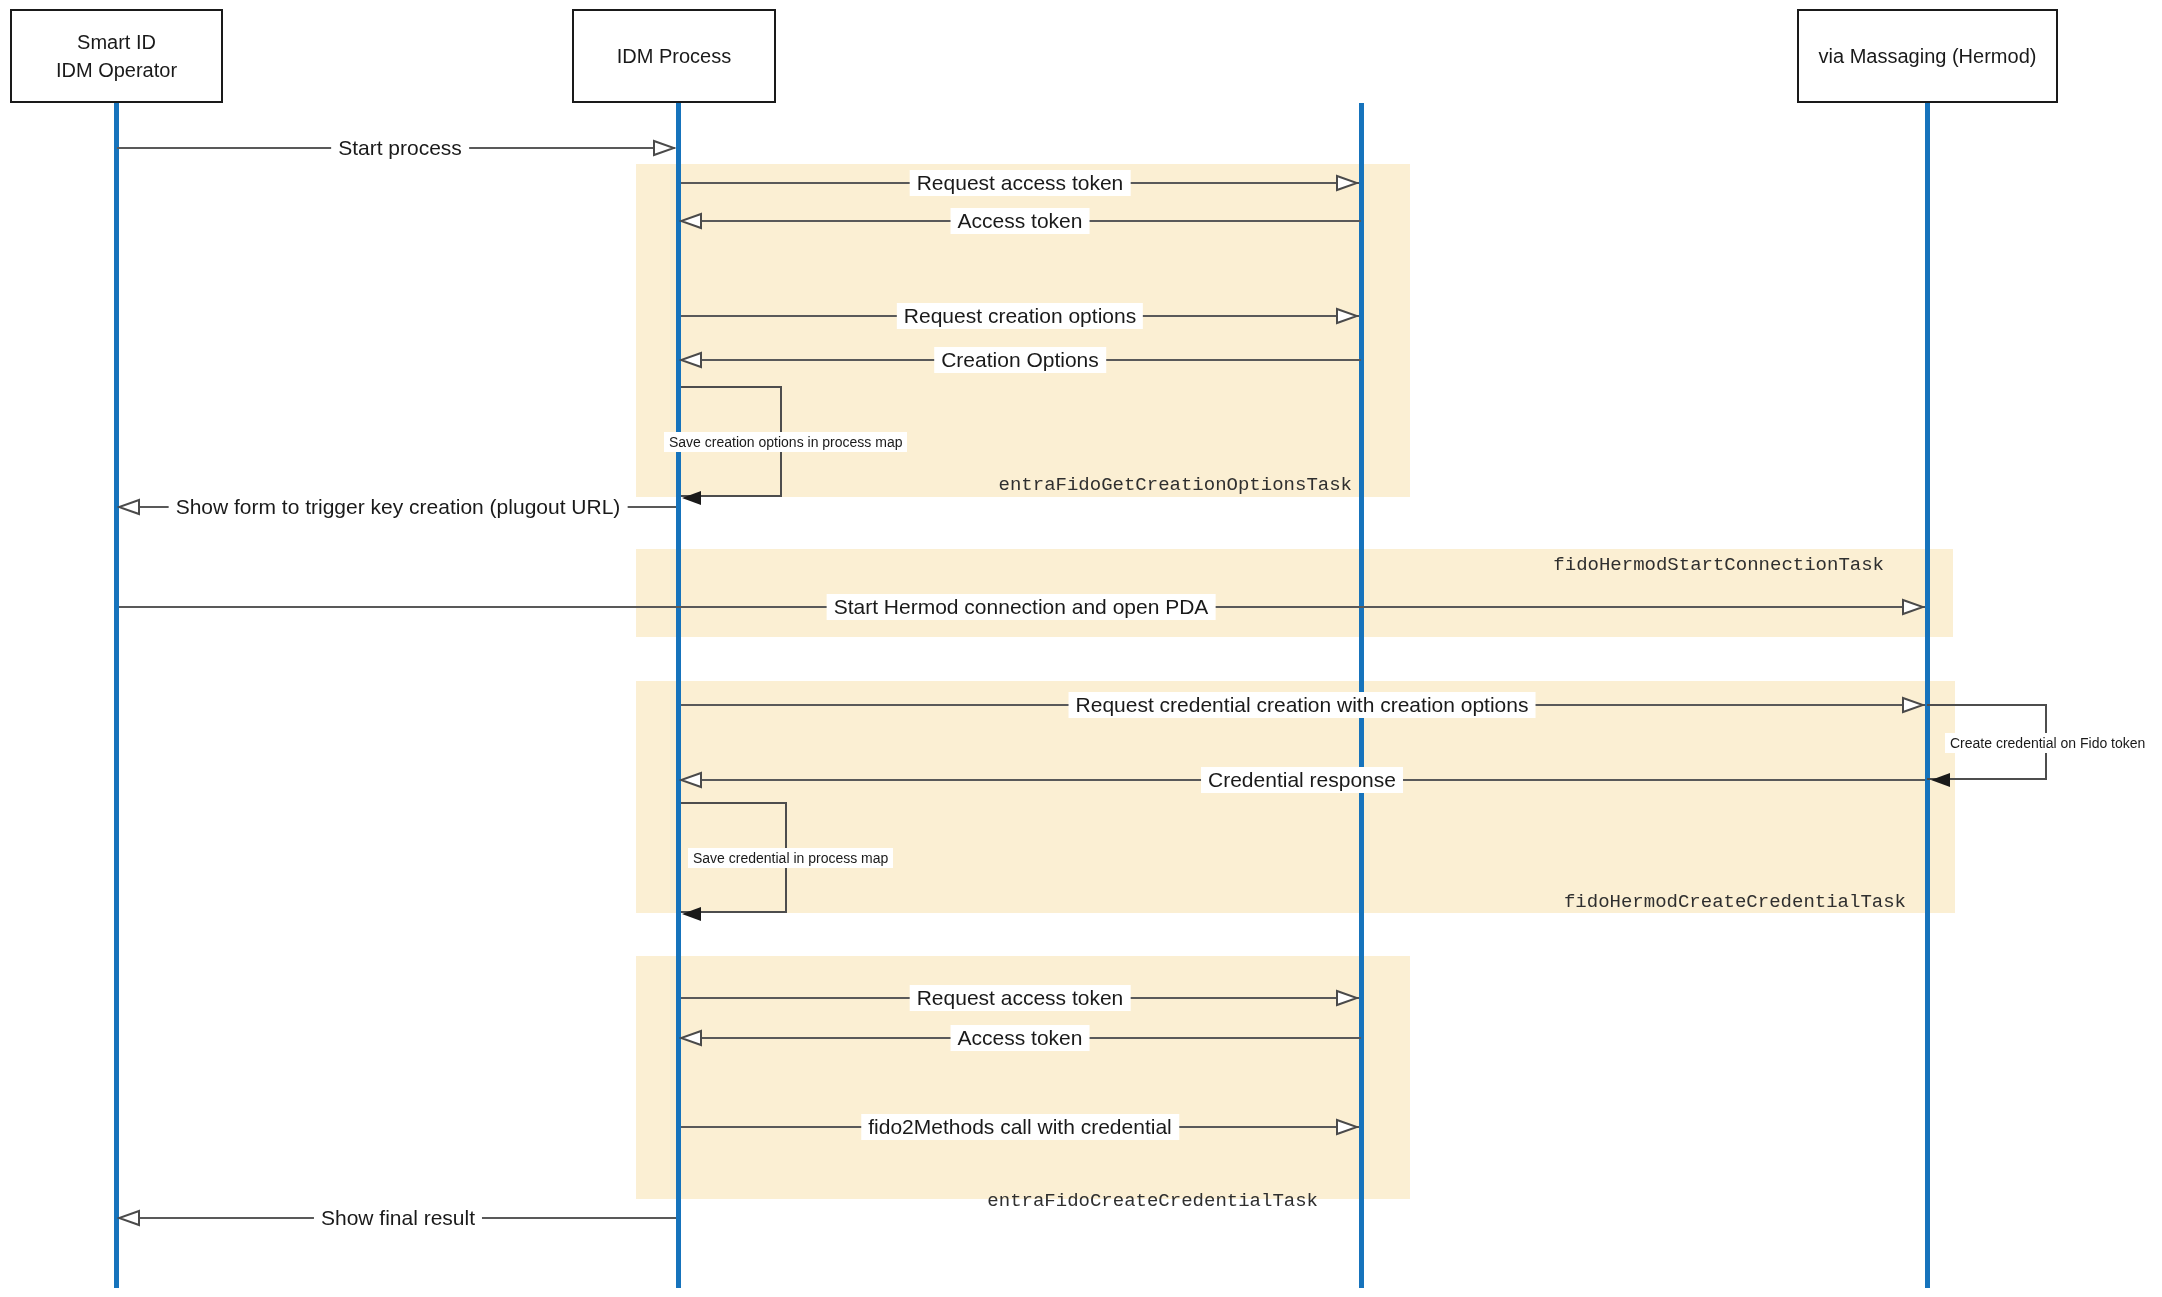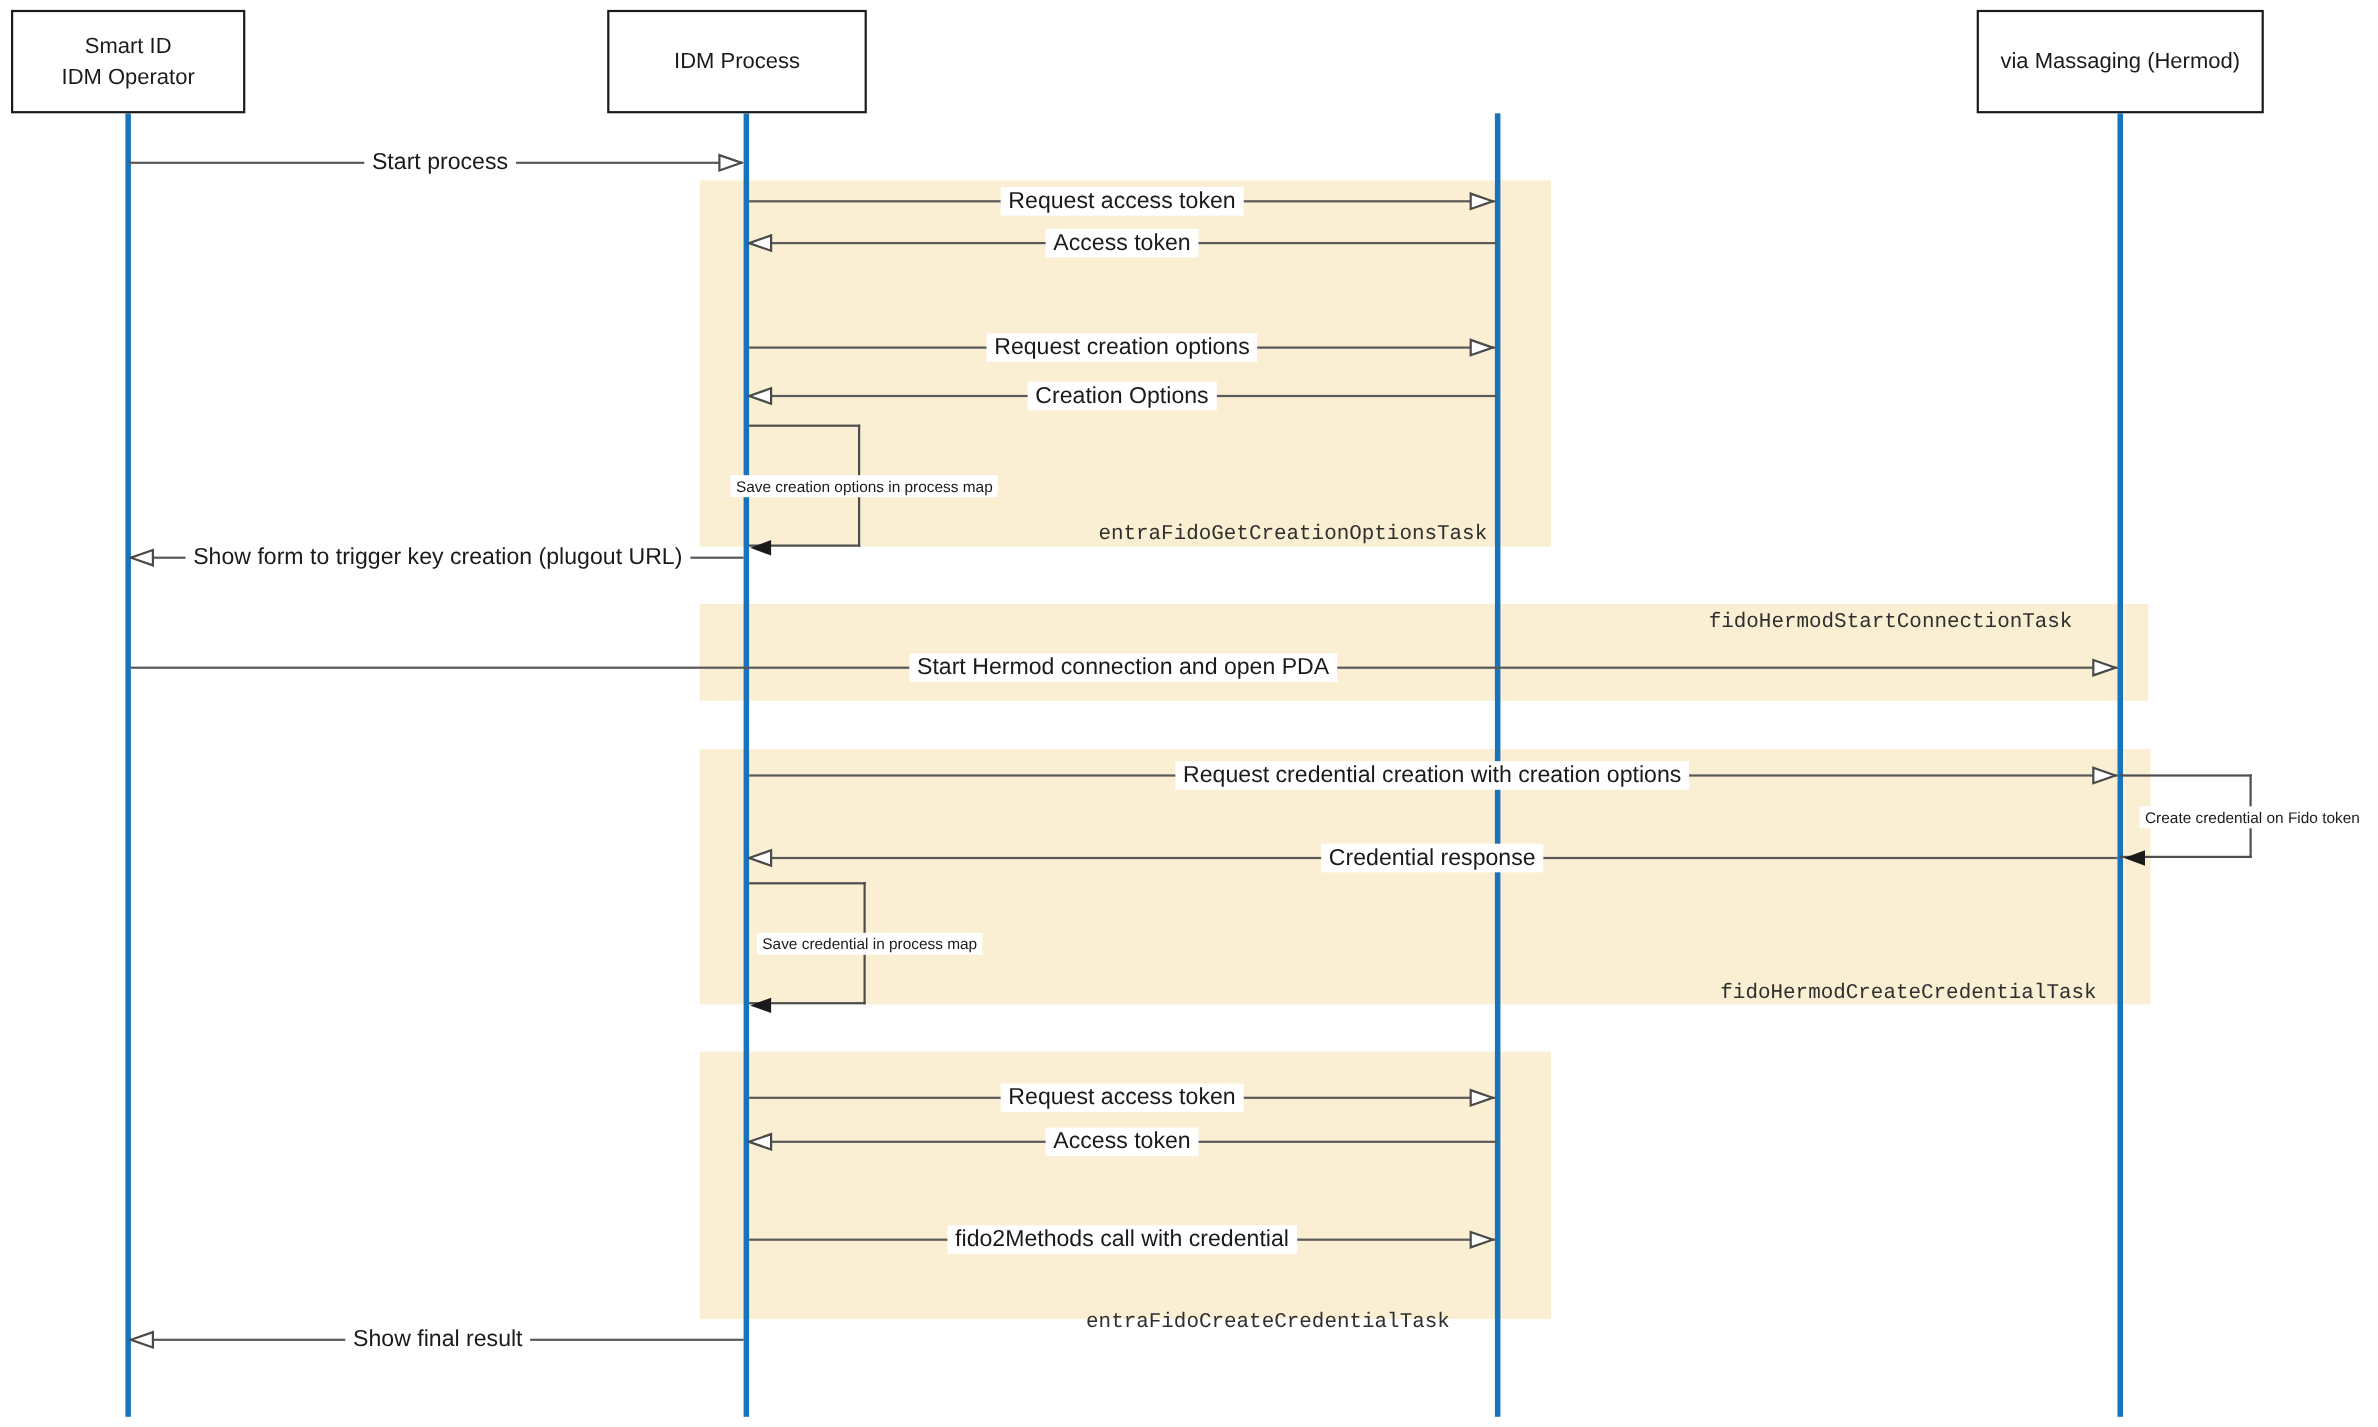--- a/index.html
+++ b/index.html
@@ -66,21 +66,21 @@
 
   <div class="lifeline" style="left:114px;"></div>
   <div class="lifeline" style="left:676px;"></div>
   <div class="lifeline" style="left:1359px;"></div>
   <div class="lifeline" style="left:1925px;"></div>
 
   <div class="actor" style="left:10px;width:213px;text-align:right;">
     <span>Smart ID</span>
     <span>IDM Operator</span>
   </div>
-  <div class="actor" style="left:552px;width:236px;text-align:right;">
+  <div class="actor" style="left:572px;width:204px;text-align:right;">
     <span>IDM Process</span>
     <span></span>
   </div>
   <div class="actor" style="left:1797px;width:261px;">
     <span>via Massaging (Hermod)</span>
   </div>
 
   <div class="mline" style="left:117px;top:147px;width:558px;"></div>
   <div class="mline" style="left:681px;top:182px;width:678px;"></div>
   <div class="mline" style="left:681px;top:220px;width:680px;"></div>

